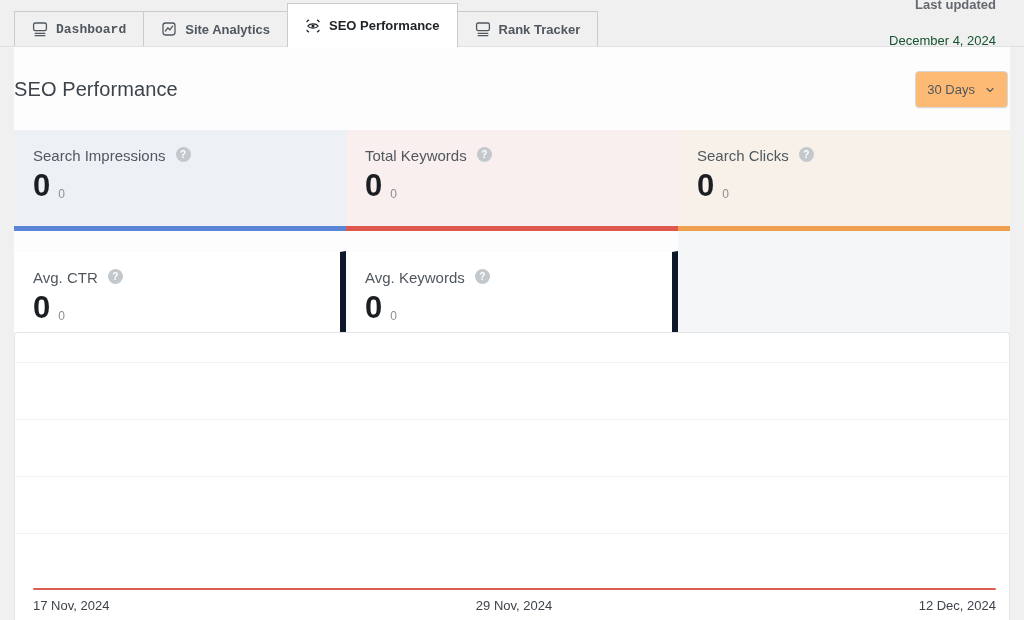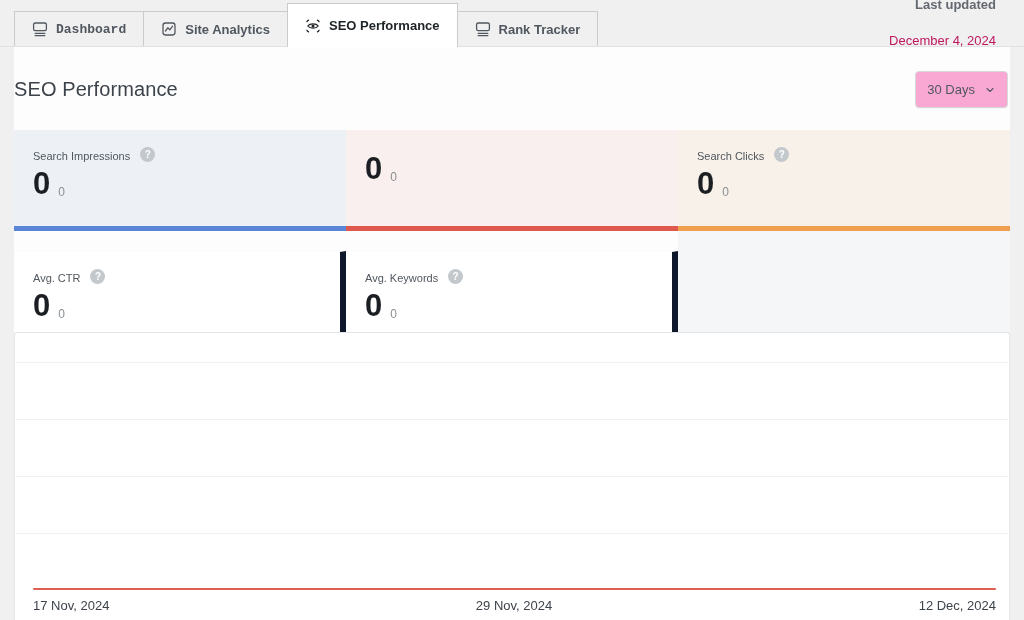--- a/index.html
+++ b/index.html
@@ -27,44 +27,44 @@
   }
   .tab:first-child { margin-left:0;font-family:Liberation Mono, monospace; }
   .tab.active {
     height:44px; background:#fff; margin-bottom:-1px;
     color:#1d2327; z-index:2; position:relative;
   }
   .tab .ticon { display:flex; align-items:center; }
   .tab svg { width:16px; height:16px; stroke:currentColor; fill:none; stroke-width:1.6; stroke-linecap:round; stroke-linejoin:round; }
   .lastupdated { margin-left:auto; padding-right:28px; text-align:right; align-self:center; line-height:1.25; }
   .lastupdated .lu-label { font-size:13px; font-weight:700; color:#646970; }
-  .lastupdated .lu-date  { font-size:13px; color:#be185d; margin-top:20px; }
+  .lastupdated .lu-date  { font-size:13px; color:#14532d; margin-top:20px; }
 
   
   .content { position:absolute; top:47px; left:14px; right:14px; bottom:0; background:#fdfdfd; }
 
   .page-header {
     display:flex; justify-content:space-between; align-items:center;
     padding:26px 2px 24px 0; height:83px;
   }
   .page-title { font-size:20px; font-weight:500; color:#3c434a; letter-spacing:.1px; }
   .range-select {
     display:flex; align-items:center; gap:9px;
-    background:#f9a8d4; border:1px solid #d5d7da; border-radius:4px;
+    background:#fdba74; border:1px solid #d5d7da; border-radius:4px;
     padding:10px 11px; font-size:13px; color:#50575e; cursor:pointer;
     box-shadow:0 1px 1px rgba(0,0,0,.03);
   }
   .range-select svg { width:12px; height:12px; stroke:#50575e; fill:none; stroke-width:1.8; stroke-linecap:round; stroke-linejoin:round; }
 
   
   .stats { display:grid; grid-template-columns:1fr 1fr 1fr; }
   .stat-card { padding:17px 19px 12px; min-height:101px; border-bottom:5px solid transparent; }
   .stat-card.row2 { border-bottom:none; min-height:98px; background:#fff; border-right:6px solid #0f172a; border-top:1px solid #fbfbfb;margin-top:20px; }
   .stat-empty { background:#f5f6f8; }
-  .stat-label { display:flex; align-items:flex-end; gap:10px; font-size:11px; color:#50575e; }
+  .stat-label { display:flex; align-items:flex-start; gap:10px; font-size:15px; color:#50575e; }
   .help-icon {
     width:15px; height:15px; border-radius:50%;
     background:#c3c8cd; color:#fff; font-size:10px; font-weight:700;
     display:inline-flex; align-items:center; justify-content:center;
     cursor:pointer; line-height:1;
   }
   .help-icon::after { content:"?"; }
   .stat-value-row { display:flex; align-items:flex-end; margin-top:8px; }
   .stat-value { font-size:31px; font-weight:800; color:#1b1f23; line-height:.9; }
   .stat-subvalue { font-size:12px; color:#8a8f94; margin-left:8px; transform:translateY(1px); }
@@ -164,20 +164,24 @@
           <span>Search Impressions</span>
           <span class="help-icon"></span>
         </div>
         <div class="stat-value-row">
           <span class="stat-value">0</span>
           <span class="stat-subvalue">0</span>
         </div>
       </div>
 
       <div class="stat-card" style="background: rgb(249, 239, 238); border-bottom-color: rgb(223, 88, 77);">
+        <div class="stat-label">
+          <span>Total Keywords</span>
+          <span class="help-icon"></span>
+        </div>
         <div class="stat-value-row">
           <span class="stat-value">0</span>
           <span class="stat-subvalue">0</span>
         </div>
       </div>
 
       <div class="stat-card" style="background: rgb(247, 241, 233); border-bottom-color: rgb(240, 159, 79);">
         <div class="stat-label">
           <span>Search Clicks</span>
           <span class="help-icon"></span>

